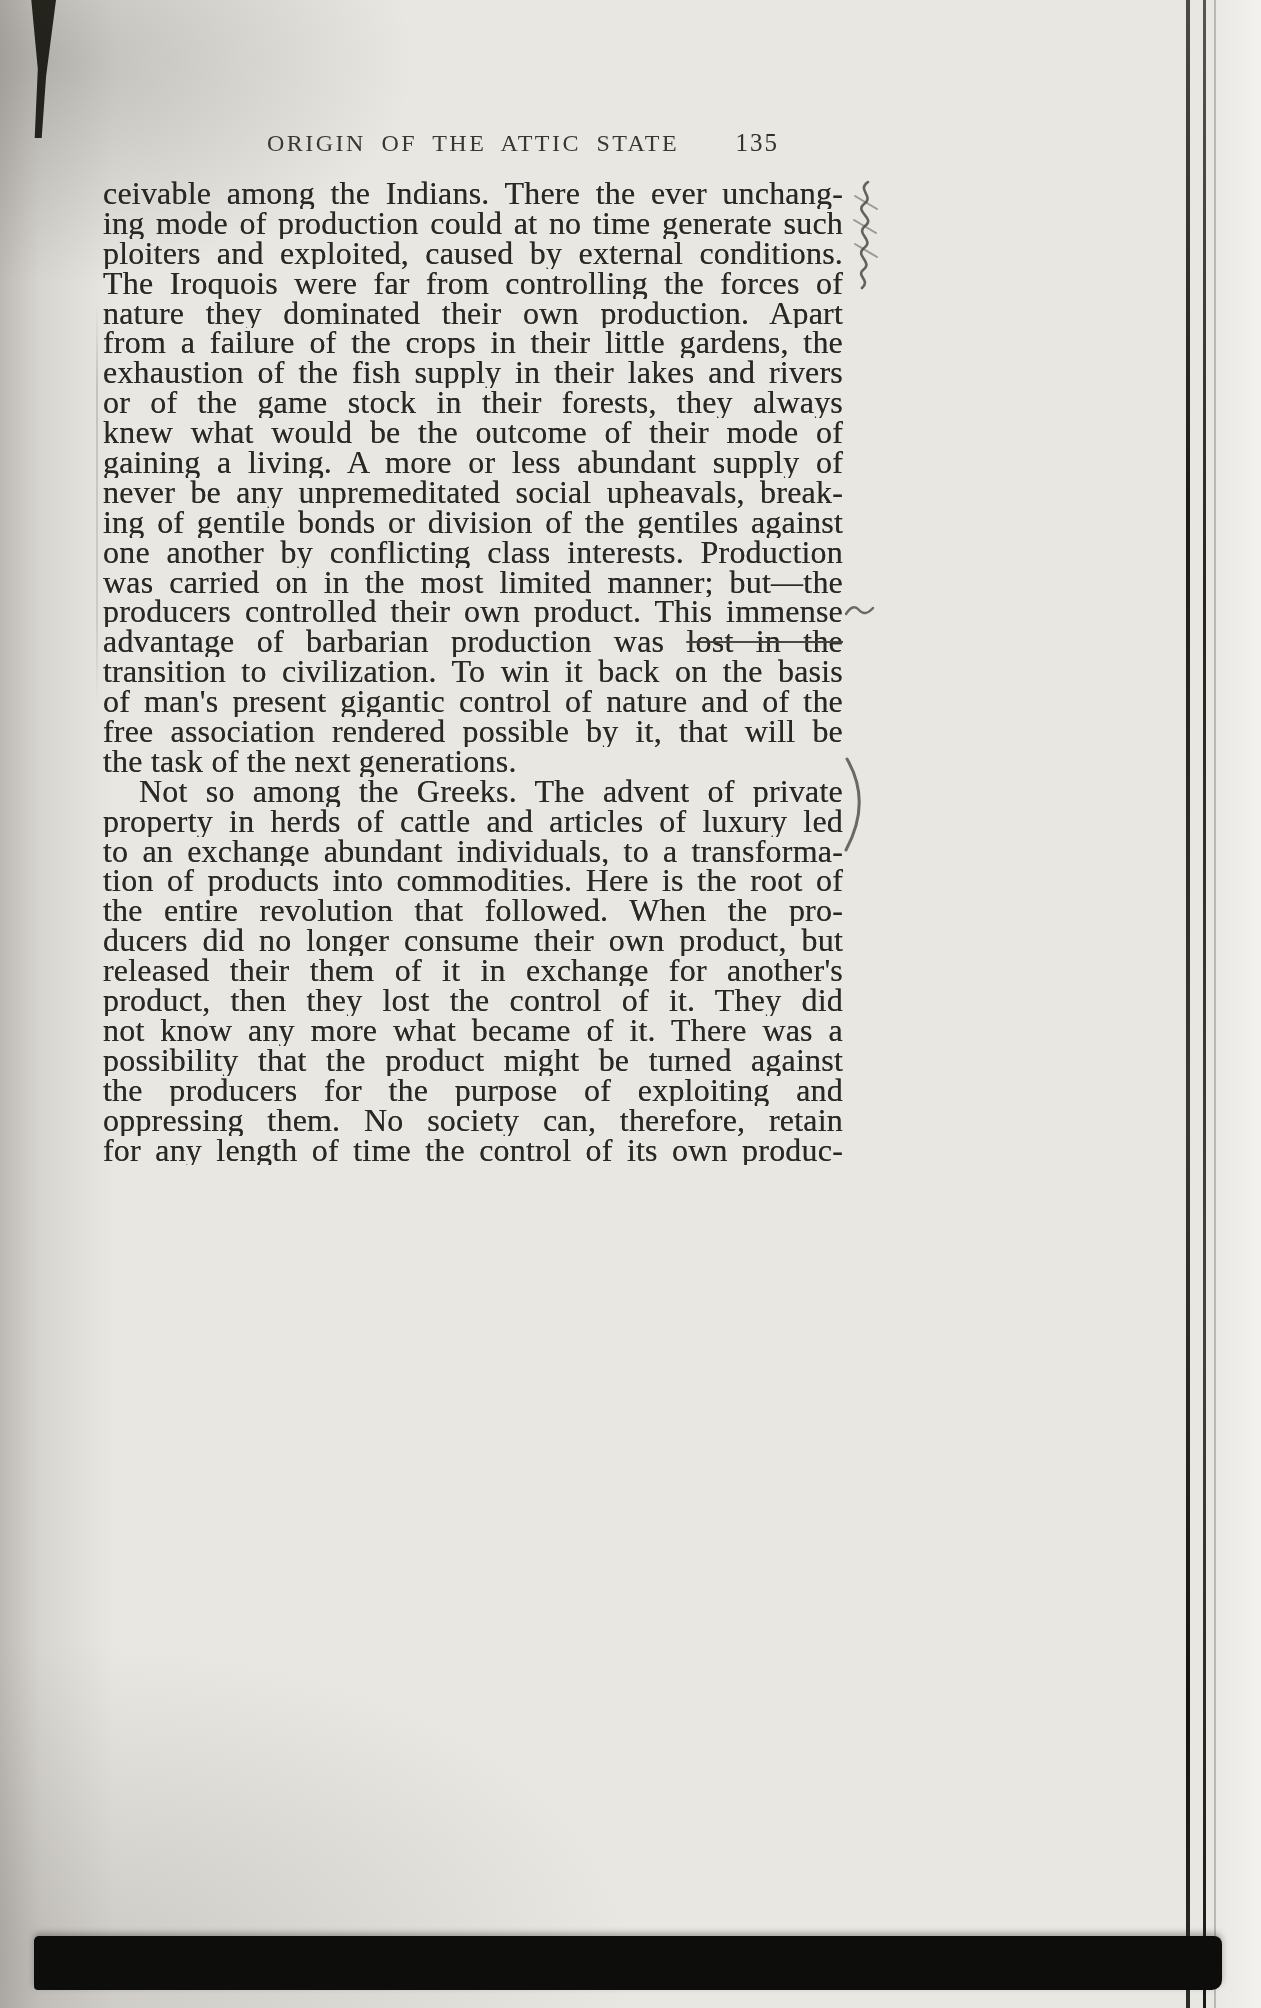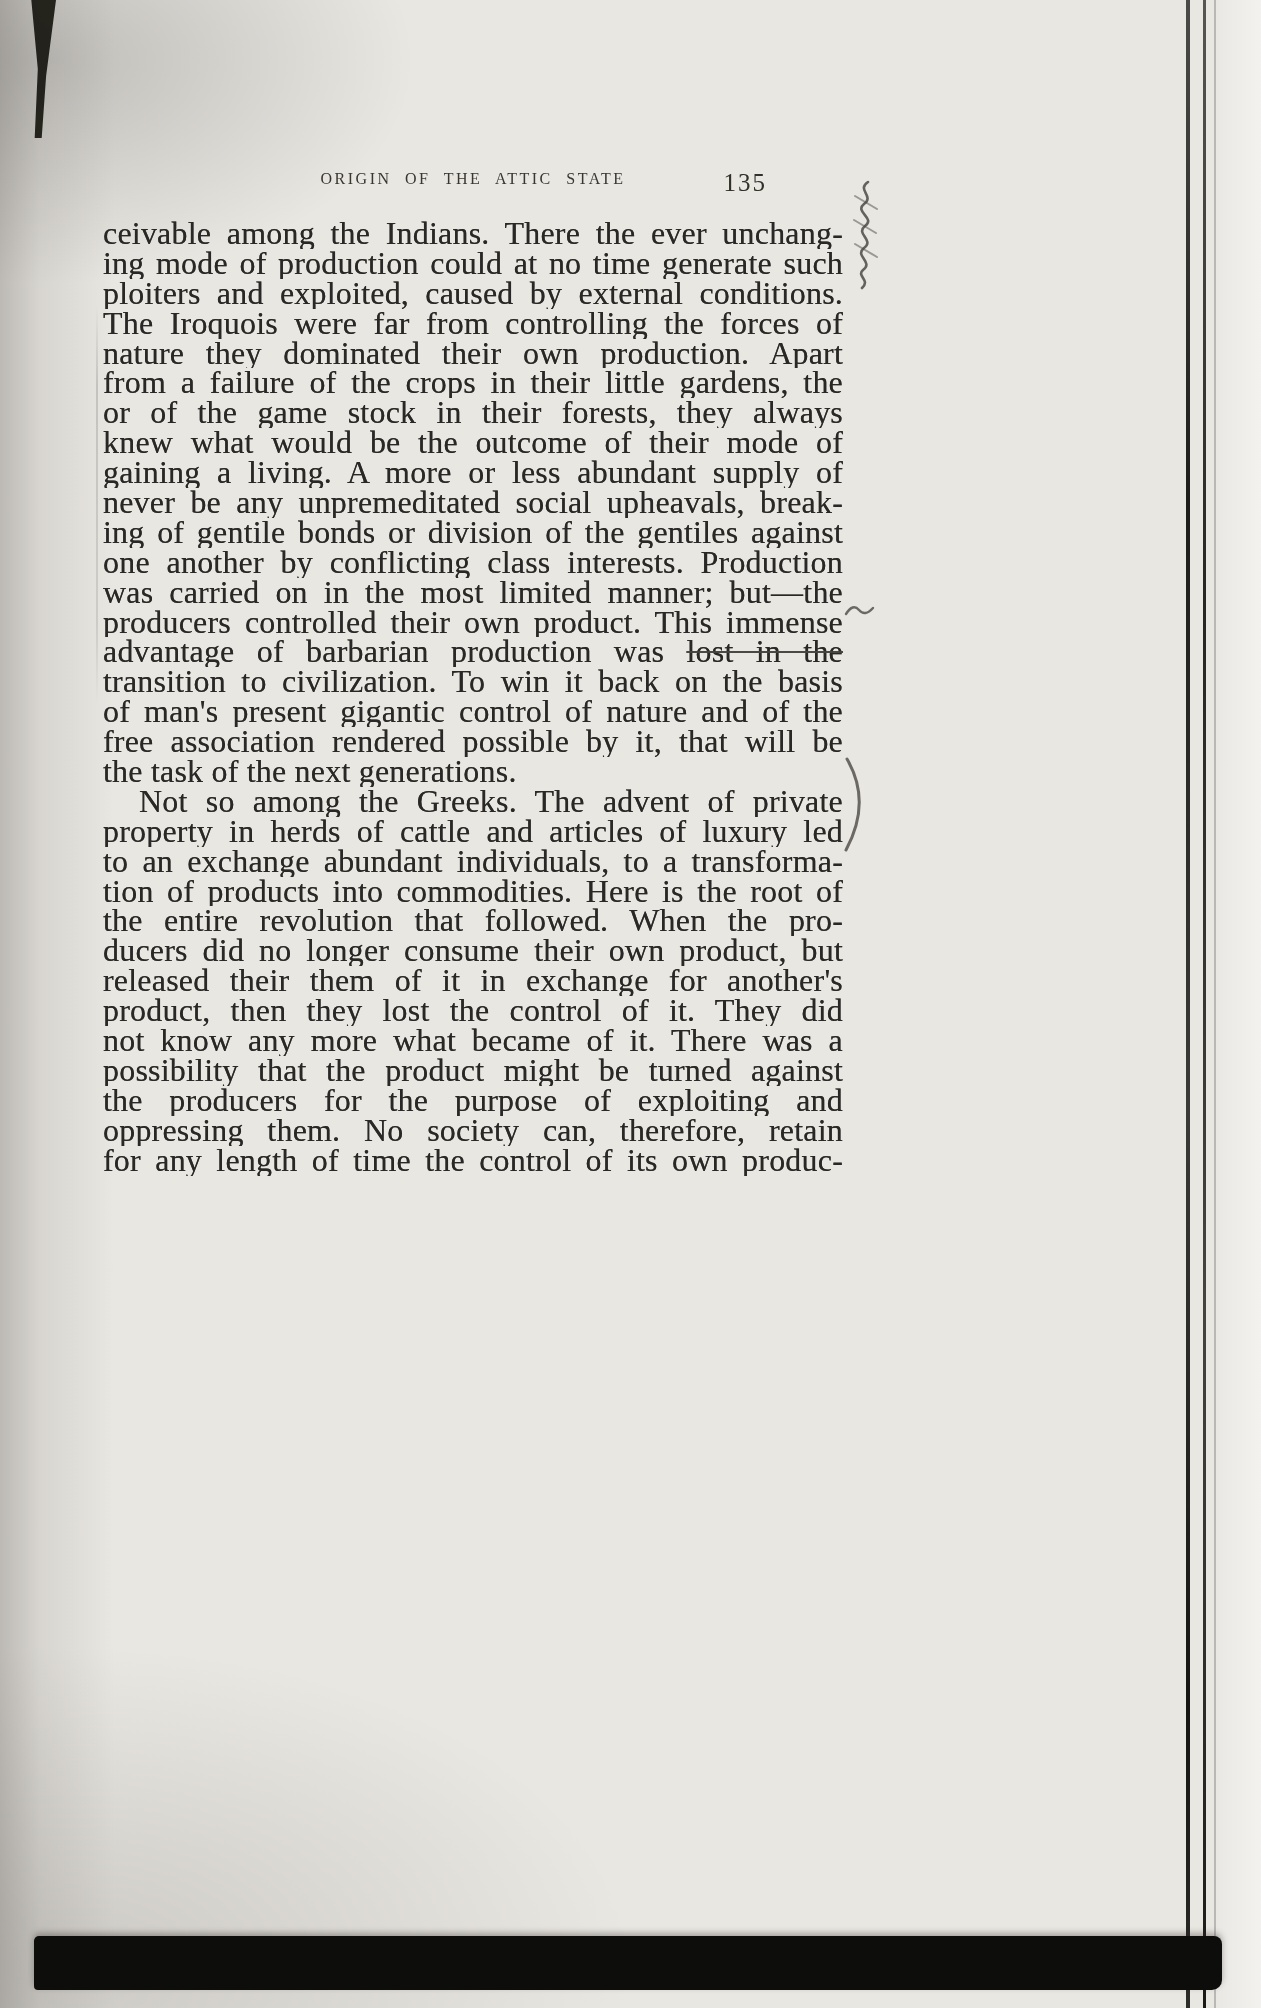--- a/index.html
+++ b/index.html
@@ -24,26 +24,25 @@
     opacity:0.92;
   }
   .fold-line {
     position:absolute; left:96px; top:305px; width:2px; height:400px;
     background:linear-gradient(to bottom, rgba(0,0,0,0) 0%, rgba(0,0,0,0.14) 20%, rgba(0,0,0,0.10) 80%, rgba(0,0,0,0) 100%);
   }
   .content { position:absolute; left:103px; top:130px; width:740px; }
   .header { position:relative; height:30px; }
   .title {
     display:block; text-align:center;
-    font-size:16px; letter-spacing:2.5px; word-spacing:7px;
+    font-size:24px; letter-spacing:2.5px; word-spacing:7px;
     color:#3a3731;
-    margin-top:40px;
   }
   .pageno {
-    position:absolute; right:76px; top:-1px;
+    position:absolute; right:64px; top:-1px;
     font-size:25px; letter-spacing:2px; color:#333029;
   }
   .body {
     margin-top:19px;
     font-size:32px; line-height:29.9px; letter-spacing:0.2px;
     text-shadow:0 0 0.6px rgba(42,40,38,0.75);
   }
   .line {
     height:29.9px; overflow:hidden;
     text-align:justify; text-align-last:justify;
@@ -101,20 +100,21 @@
       <span class="pageno">135</span>
     </div>
     <div class="body">
         <div>
           <div class="line"><span>ceivable among the Indians.  There the ever unchang-</span></div>
           <div class="line"><span>ing mode of production could at no time generate such</span></div>
           <div class="line"><span>ploiters and exploited, caused by external conditions.</span></div>
           <div class="line"><span>The Iroquois were far from controlling the forces of</span></div>
           <div class="line"><span>nature they dominated their own production.  Apart</span></div>
           <div class="line"><span>from a failure of the crops in their little gardens, the</span></div>
+          <div class="line"><span>exhaustion of the fish supply in their lakes and rivers</span></div>
           <div class="line"><span>or of the game stock in their forests, they always</span></div>
           <div class="line"><span>knew what would be the outcome of their mode of</span></div>
           <div class="line"><span>gaining a living.  A more or less abundant supply of</span></div>
           <div class="line"><span>never be any unpremeditated social upheavals, break-</span></div>
           <div class="line"><span>ing of gentile bonds or division of the gentiles against</span></div>
           <div class="line"><span>one another by conflicting class interests.  Production</span></div>
           <div class="line"><span>was carried on in the most limited manner; </span><span class="u-solid">but—the</span></div>
           <div class="line"><span class="u-solid">producers controlled their own product.  This immense</span></div>
           <div class="line"><span class="u-solid">advantage of barbarian production was </span><span class="strike">lost in the</span></div>
           <div class="line"><span class="u-double">transition to civilization.</span><span class="u-solid">  To win it back on the basis</span></div>

